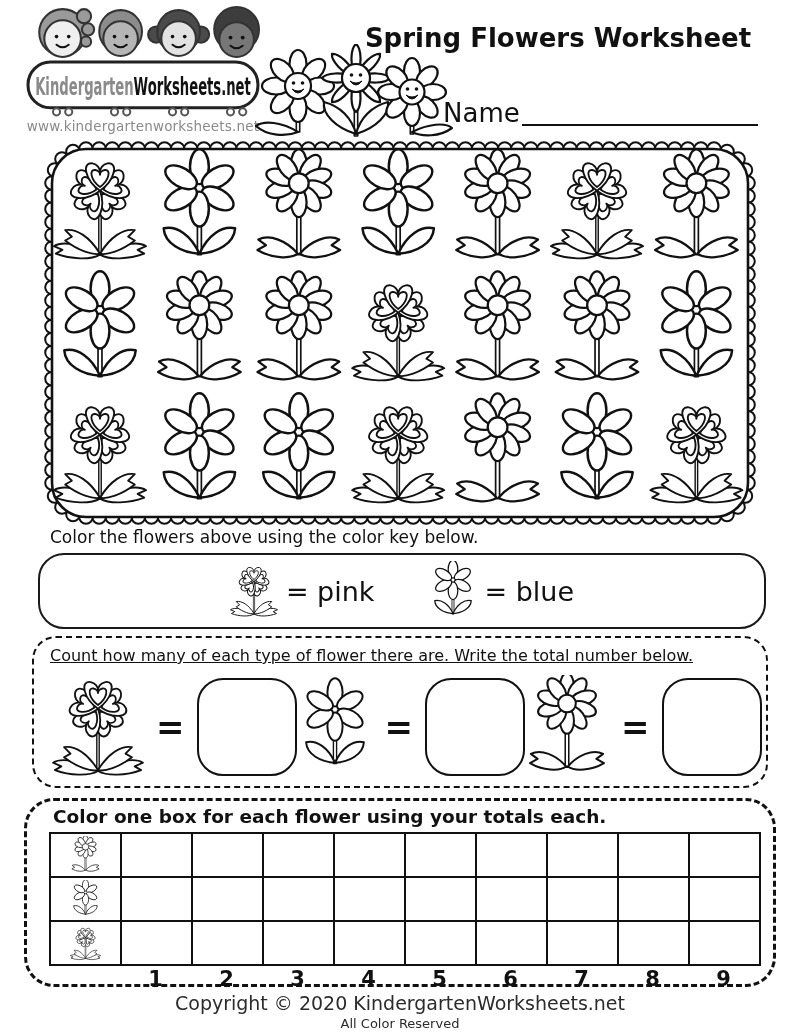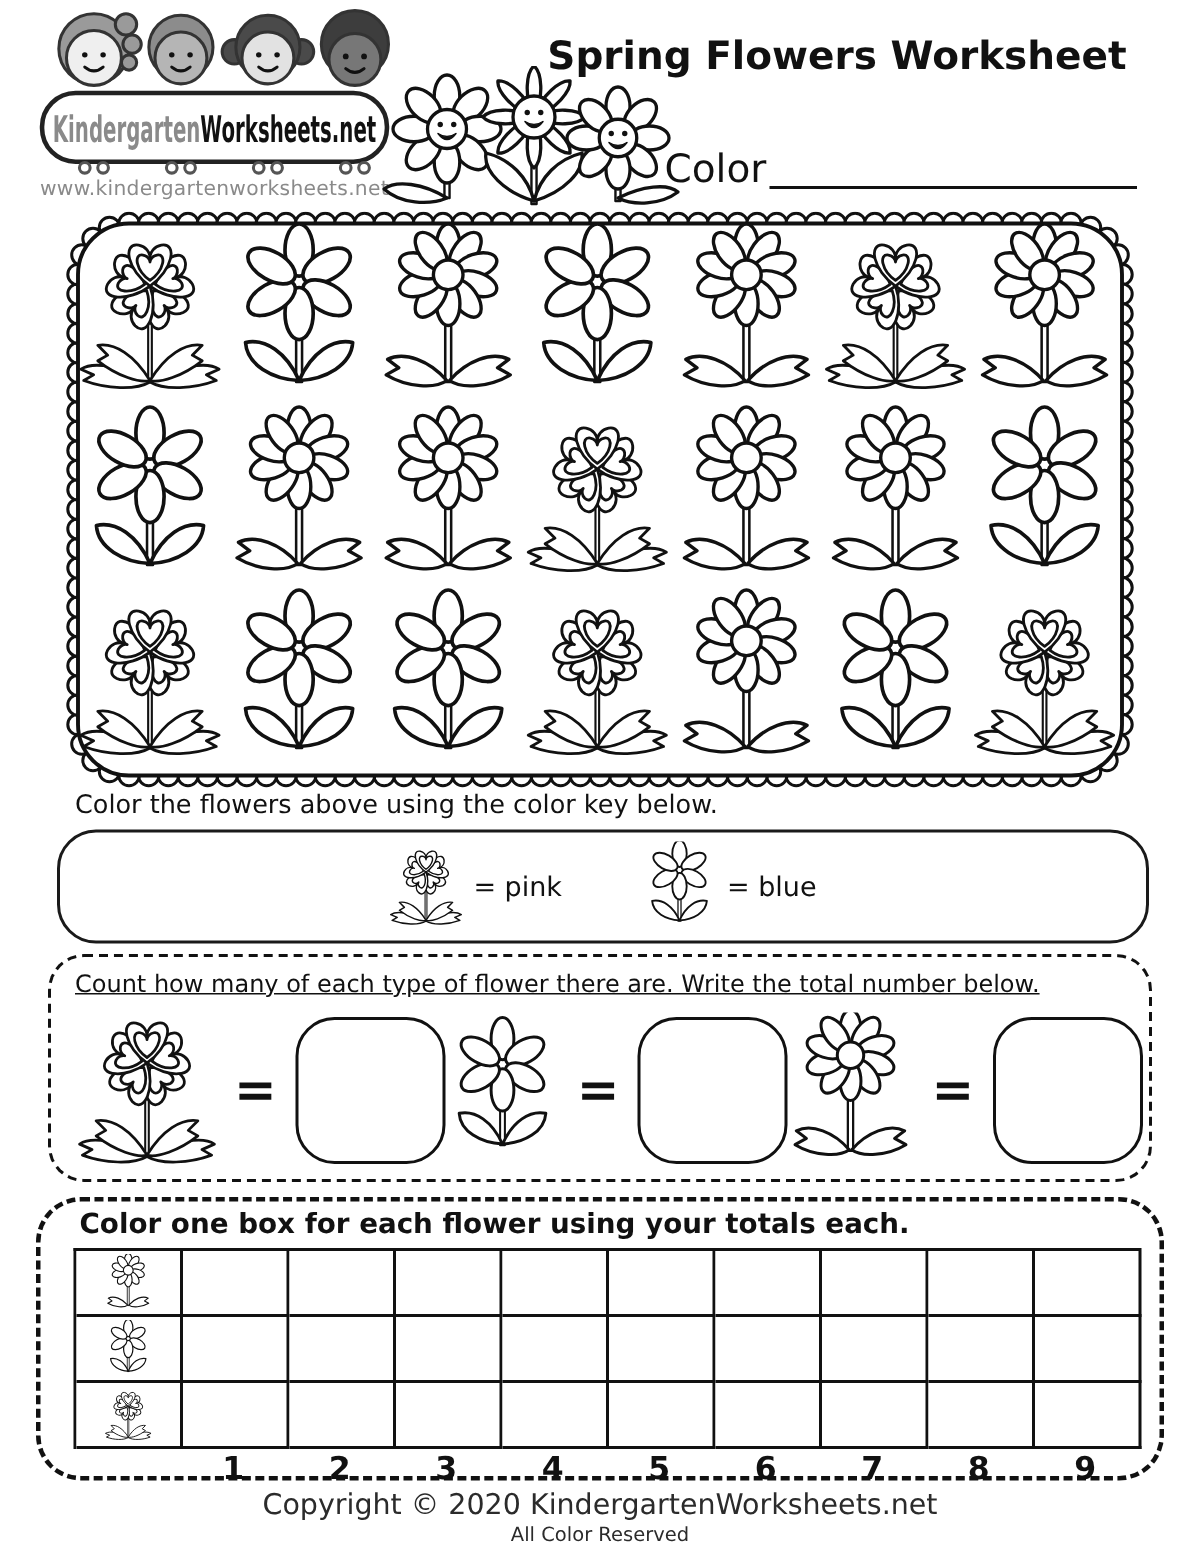--- a/index.html
+++ b/index.html
@@ -11,21 +11,21 @@
   .title{left:348px;top:12px;width:420px;text-align:center;font-size:26px;font-weight:bold;white-space:nowrap;margin-top:11px;}
   .name-row{left:443px;top:100px;width:315px;display:flex;align-items:flex-end;}
   .name-label{font-size:26px;line-height:1;}
   .name-line{flex:1;border-bottom:2.4px solid #111;height:24px;margin-left:2px;}
   
   .caption{left:50px;top:527px;font-size:17px;}
   
   .key-box{left:38px;top:553px;width:724px;height:72px;border:2.4px solid #1a1a1a;border-radius:26px;
            display:flex;align-items:center;justify-content:center;gap:54px;}
   .key-item{display:flex;align-items:center;gap:8px;}
-  .key-label{font-size:18px;}
+  .key-label{font-size:27px;}
   
   .count-box{left:32px;top:636px;width:736px;height:152px;border:2.8px dashed #111;border-radius:24px;box-sizing:border-box;}
   .count-instruction{position:absolute;left:16px;top:8px;right:10px;font-size:16px;white-space:nowrap;text-decoration:underline;}
   .equations{position:absolute;left:18px;right:18px;top:34px;bottom:4px;display:flex;align-items:center;justify-content:space-between;}
   .equation{display:flex;align-items:center;gap:12px;}
   .equals{font-size:34px;font-weight:bold;line-height:1;}
   .answer-box{width:96px;height:94px;border:2.6px solid #111;border-radius:26px;background:#fff;}
   
   .graph-box{left:24px;top:798px;width:752px;height:189px;border:3px dashed #111;border-radius:30px;box-sizing:border-box;}
   .graph-instruction{position:absolute;left:26px;top:5px;font-size:18.5px;font-weight:600;white-space:nowrap;}
@@ -214,21 +214,21 @@
         <ellipse cx="160" cy="27" rx="8" ry="13" transform="rotate(270 160 48)"></ellipse>
         <ellipse cx="160" cy="27" rx="8" ry="13" transform="rotate(315 160 48)"></ellipse>
         <circle cx="160" cy="48" r="12.5"></circle>
         <circle cx="155.5" cy="45" r="1.8" fill="#111" stroke="none"></circle>
         <circle cx="164.5" cy="45" r="1.8" fill="#111" stroke="none"></circle>
         <path d="M154 51 Q160 59 166 51 Q160 55 154 51 Z" fill="#111" stroke-width="1"></path>
       </g>
     </svg>
 
   <div class="abs name-row">
-    <span class="name-label">Color</span>
+    <span class="name-label">Name</span>
     <span class="name-line"></span>
   </div>
 
   <svg id="field-svg" class="abs" style="left:36px;top:141px" width="728" height="386" viewBox="0 0 728 386">
       <circle cx="50.0" cy="8.0" r="6.8" fill="#fff" stroke="#111" stroke-width="2"></circle>
       <circle cx="63.1" cy="8.0" r="6.8" fill="#fff" stroke="#111" stroke-width="2"></circle>
       <circle cx="76.2" cy="8.0" r="6.8" fill="#fff" stroke="#111" stroke-width="2"></circle>
       <circle cx="89.3" cy="8.0" r="6.8" fill="#fff" stroke="#111" stroke-width="2"></circle>
       <circle cx="102.3" cy="8.0" r="6.8" fill="#fff" stroke="#111" stroke-width="2"></circle>
       <circle cx="115.4" cy="8.0" r="6.8" fill="#fff" stroke="#111" stroke-width="2"></circle>

